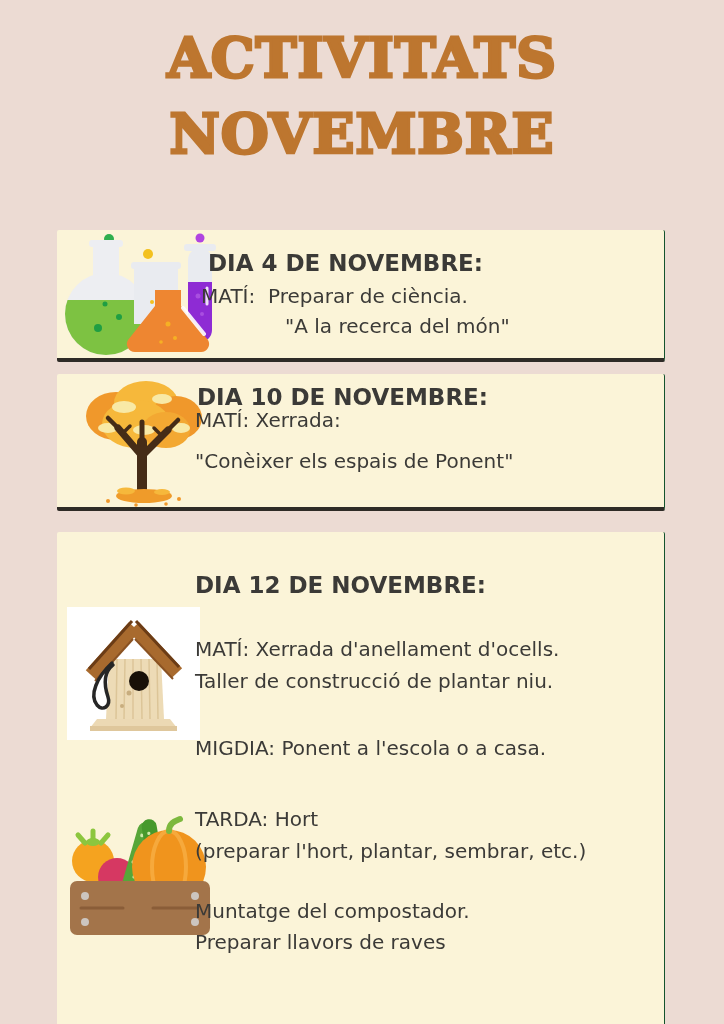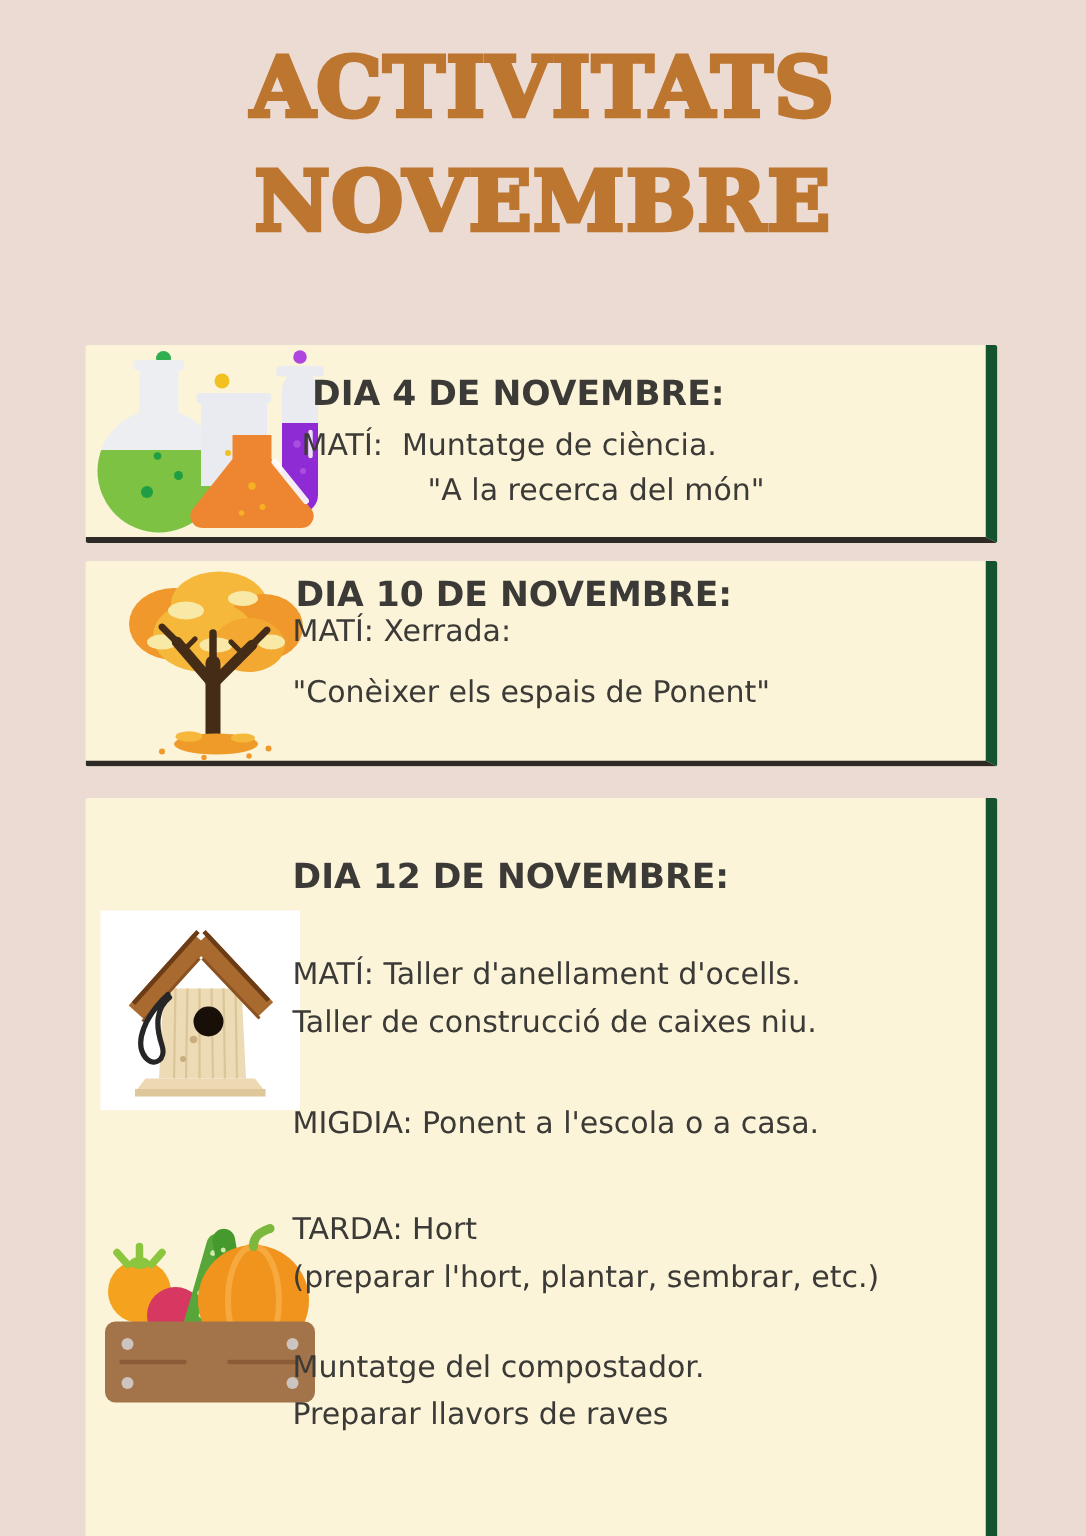--- a/index.html
+++ b/index.html
@@ -16,21 +16,21 @@
     font-weight:bold;
     font-size:55px;
     line-height:76px;
     color:#bd762f;
     -webkit-text-stroke:3px #bd762f;
     letter-spacing:1px;
   }
   .card{
     position:absolute;left:57px;width:608px;
     background:#fbf4d8;
-    border-right:8px solid #14532d;
+    border-right:1px solid #14532d;
     border-bottom:4px solid #2e2b26;
     border-radius:2px;
     box-sizing:border-box;
   }
   .card-1{top:230px;height:132px;}
   .card-2{top:374px;height:137px;}
   .card-3{top:532px;height:559px;}
   .icon-box{position:absolute;}
   .t{
     position:absolute;
@@ -93,21 +93,21 @@
       <circle cx="140" cy="82" r="2" fill="#a84fe0"></circle>
       <circle cx="134" cy="95" r="2.5" fill="#a84fe0"></circle>
       <path d="M93 58 h26 v16 l27 34 a8 8 0 0 1 -7 12 H73 a8 8 0 0 1 -7 -12 l27 -34 Z" fill="#ee8631"></path>
       <line x1="121" y1="76" x2="142" y2="102" stroke="#ffffff" stroke-width="4" opacity="0.9" stroke-linecap="round"></line>
       <circle cx="106" cy="92" r="2.5" fill="#f6b024"></circle>
       <circle cx="113" cy="106" r="2" fill="#f6b024"></circle>
       <circle cx="99" cy="110" r="1.8" fill="#f6b024"></circle>
     </svg>
   </div>
   <div class="t t-head" style="left:151px;top:18px;">DIA 4 DE NOVEMBRE:</div>
-  <div class="t" style="left:144px;top:51px;">MATÍ:  Muntatge de ciència.</div>
+  <div class="t" style="left:144px;top:51px;">MATÍ:  Preparar de ciència.</div>
   <div class="t" style="left:228px;top:81px;">"A la recerca del món"</div>
 </div>
 
 <div class="card card-2">
   <div class="icon-box" style="left:21px;top:2px;width:132px;height:132px;">
     <svg viewBox="0 0 132 132" width="132" height="132">
       <ellipse cx="38" cy="40" rx="30" ry="24" fill="#f0982b"></ellipse>
       <ellipse cx="68" cy="27" rx="32" ry="22" fill="#f6b83b"></ellipse>
       <ellipse cx="98" cy="42" rx="26" ry="22" fill="#f0982b"></ellipse>
       <ellipse cx="58" cy="48" rx="34" ry="24" fill="#f6b83b"></ellipse>
@@ -201,20 +201,20 @@
       </g>
       <g fill="#ccc5bf">
         <circle cx="20" cy="81" r="4"></circle>
         <circle cx="130" cy="81" r="4"></circle>
         <circle cx="20" cy="107" r="4"></circle>
         <circle cx="130" cy="107" r="4"></circle>
       </g>
     </svg>
   </div>
   <div class="t t-head" style="left:138px;top:38px;">DIA 12 DE NOVEMBRE:</div>
-  <div class="t" style="left:138px;top:102px;">MATÍ: Taller d'anellament d'ocells.</div>
-  <div class="t" style="left:138px;top:134px;">Taller de construcció de caixes niu.</div>
+  <div class="t" style="left:138px;top:102px;">MATÍ: Xerrada d'anellament d'ocells.</div>
+  <div class="t" style="left:138px;top:134px;">Taller de construcció de plantar niu.</div>
   <div class="t" style="left:138px;top:201px;">MIGDIA: Ponent a l'escola o a casa.</div>
   <div class="t" style="left:138px;top:304px;">(preparar l'hort, plantar, sembrar, etc.)</div>
   <div class="t" style="left:138px;top:272px;">TARDA: Hort</div>
   <div class="t" style="left:138px;top:364px;">Muntatge del compostador.</div>
   <div class="t" style="left:138px;top:395px;">Preparar llavors de raves</div>
 </div>
 
 </body></html>

